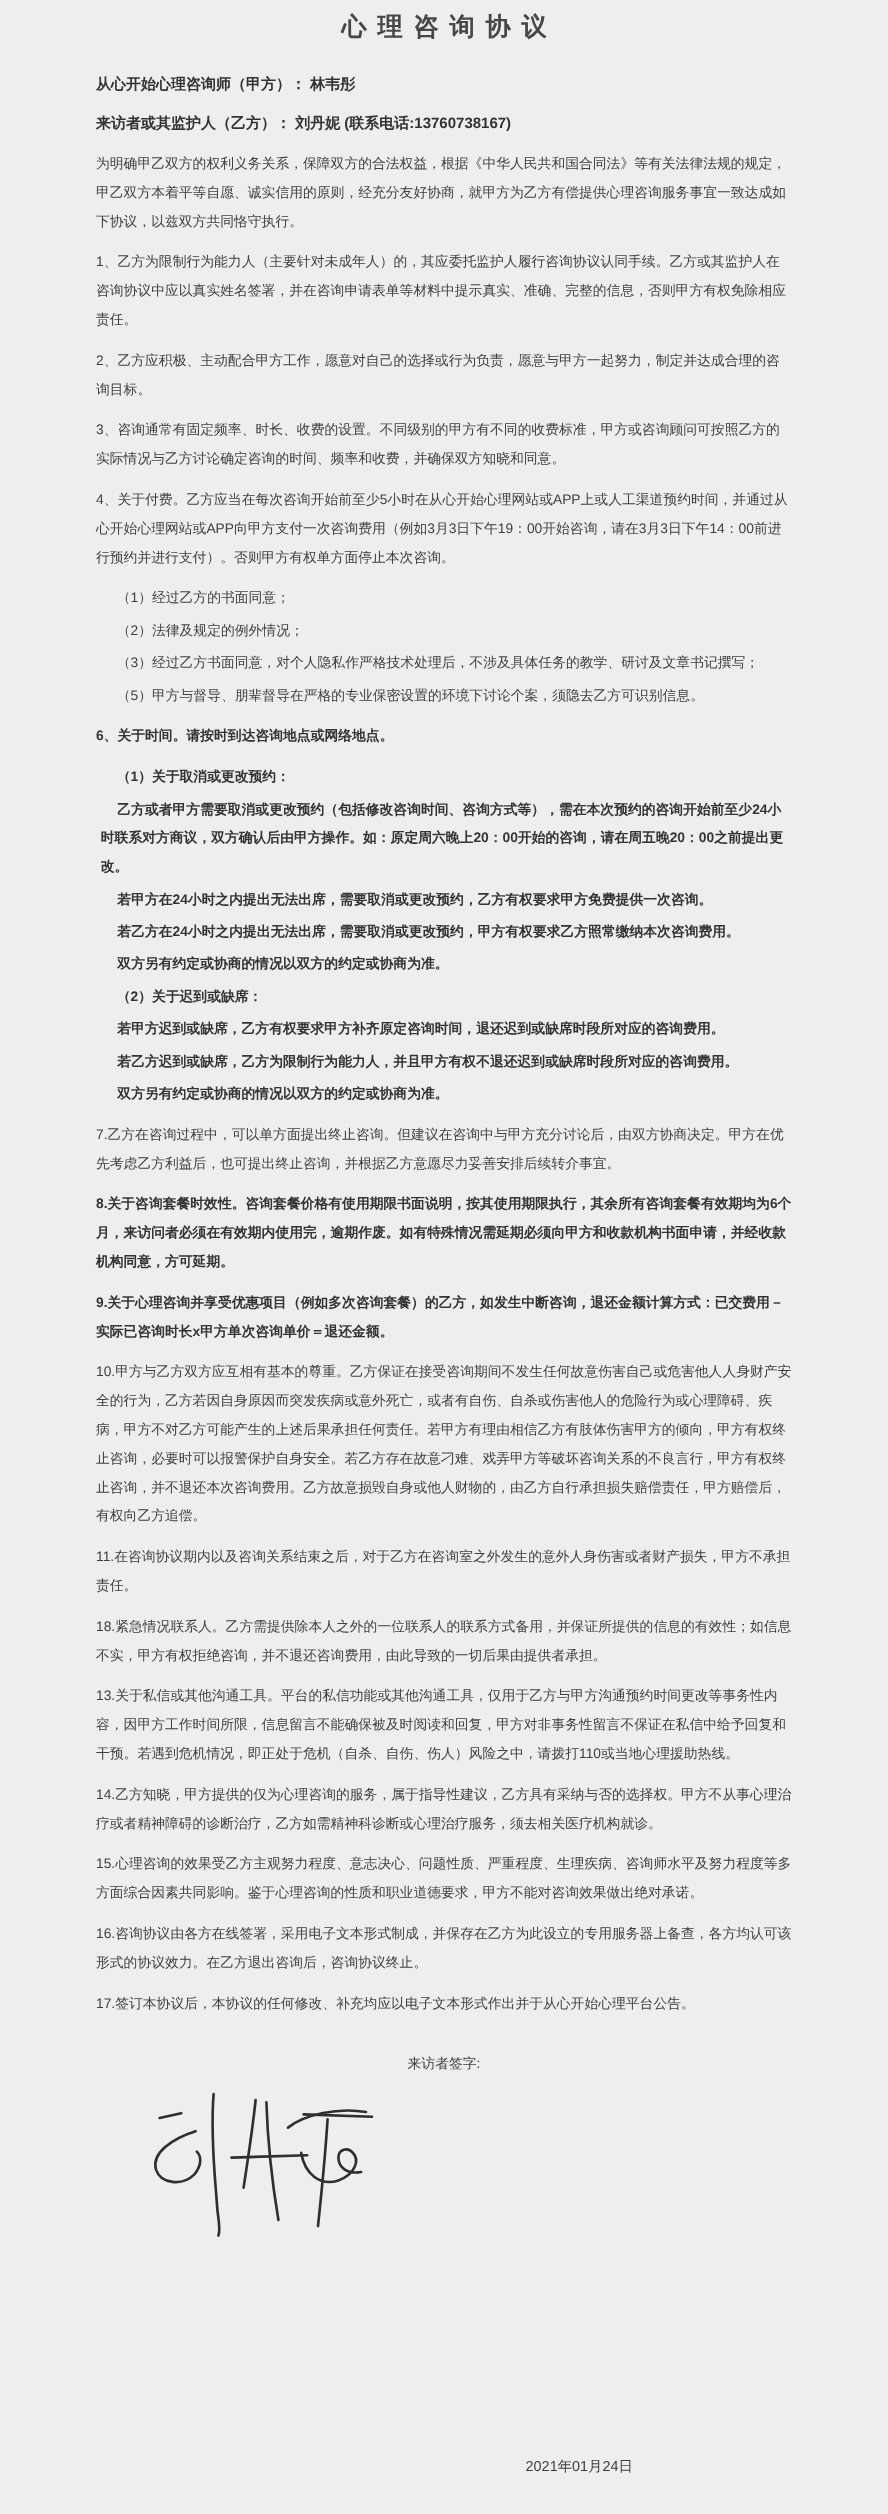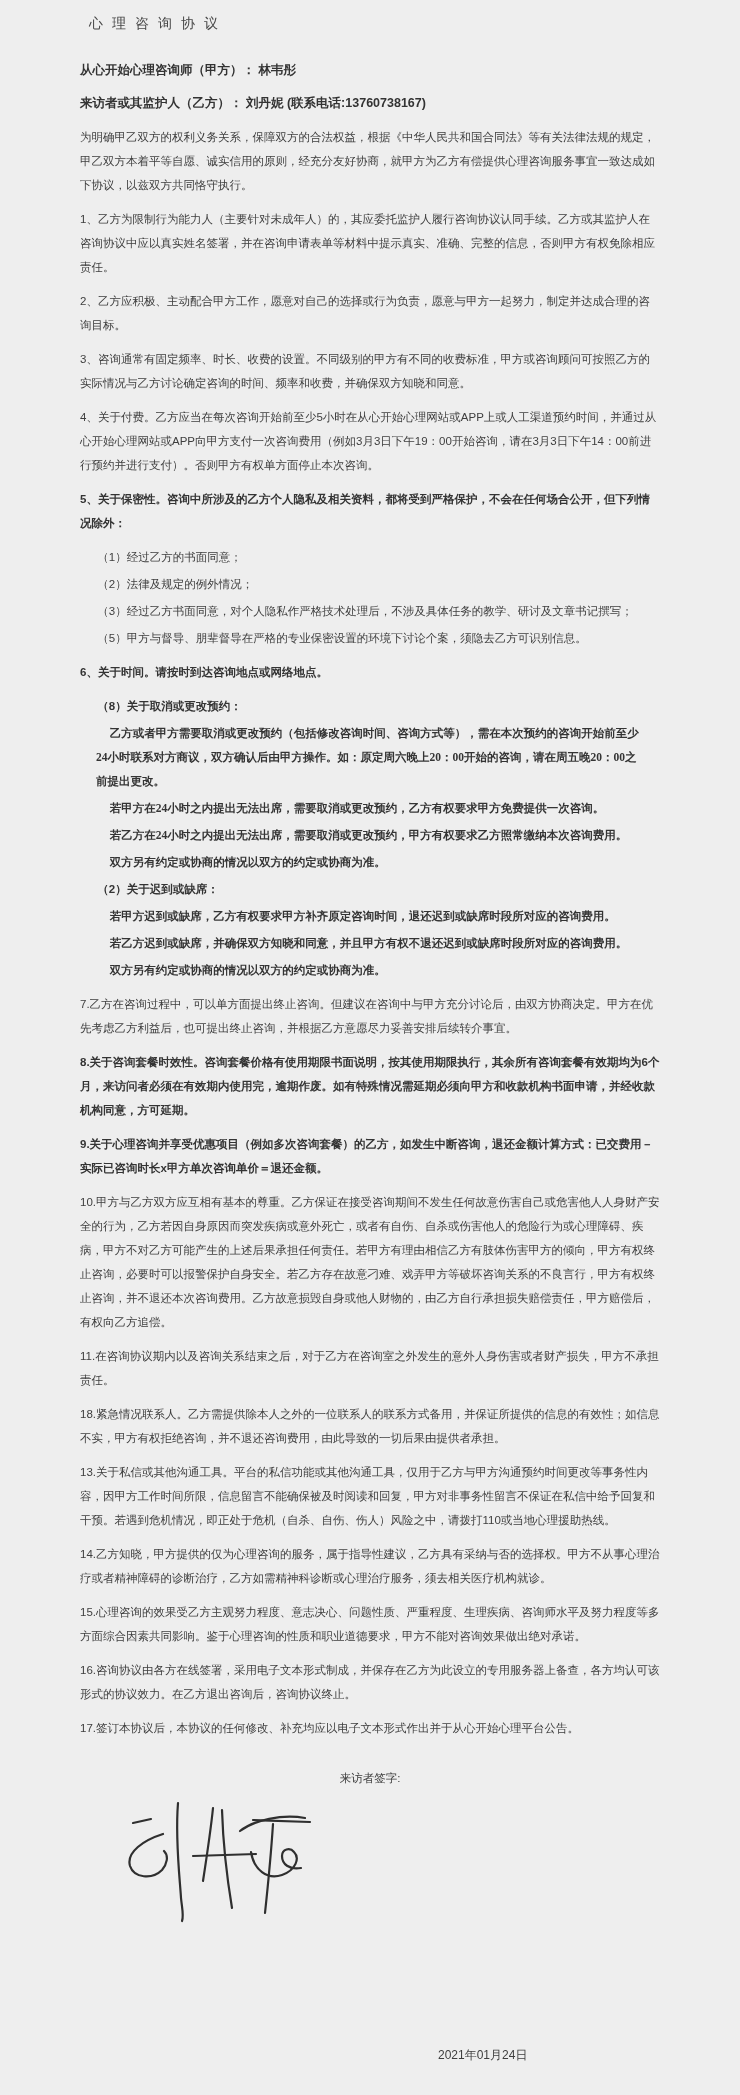--- a/index.html
+++ b/index.html
@@ -9,34 +9,34 @@
     margin:0 auto;
     background:#eeeeee;
     overflow:hidden;
     font-family:"Liberation Sans","DejaVu Sans",sans-serif;
     color:#3e3e3e;
     font-size:11.5px;
     line-height:24px;
   }
   .doc{padding:8px 80px 0 80px;}
   h1.title{
-    font-size:14px;
-    font-weight:400;
+    font-size:21px;
+    font-weight:700;
     color:#474747;
-    text-align:left;
+    text-align:center;
     letter-spacing:9px;
     text-indent:9px;
     margin:0 0 20px 0;
     line-height:30px;
   }
   p{margin:10px 0;}
   .party{font-weight:700;font-size:12.5px;color:#333;margin:0 0 9px 0;}
   .bold{font-weight:700;color:#343434;}
   .item{text-indent:1.5em;margin:3px 0;}
-  .sub{text-indent:1.2em;margin:3px 16px;font-family:Liberation Serif, serif;}
+  .sub{text-indent:1.2em;margin:3px 4px;}
   .sig-label{margin-top:26px;text-align:center;}
   .signature{
     display:block;
     margin:10px 0 0 46px;
   }
   .date{
     position:absolute;
     left:438px;top:2045px;
     font-size:12px;color:#3e3e3e;
     line-height:20px;
@@ -53,35 +53,34 @@
     <p class="party">从心开始心理咨询师（甲方）： 林韦彤</p>
     <p class="party">来访者或其监护人（乙方）： 刘丹妮 (联系电话:13760738167)</p>
 
     <p>为明确甲乙双方的权利义务关系，保障双方的合法权益，根据《中华人民共和国合同法》等有关法律法规的规定，甲乙双方本着平等自愿、诚实信用的原则，经充分友好协商，就甲方为乙方有偿提供心理咨询服务事宜一致达成如下协议，以兹双方共同恪守执行。</p>
 
     <p>1、乙方为限制行为能力人（主要针对未成年人）的，其应委托监护人履行咨询协议认同手续。乙方或其监护人在咨询协议中应以真实姓名签署，并在咨询申请表单等材料中提示真实、准确、完整的信息，否则甲方有权免除相应责任。</p>
     <p>2、乙方应积极、主动配合甲方工作，愿意对自己的选择或行为负责，愿意与甲方一起努力，制定并达成合理的咨询目标。</p>
     <p>3、咨询通常有固定频率、时长、收费的设置。不同级别的甲方有不同的收费标准，甲方或咨询顾问可按照乙方的实际情况与乙方讨论确定咨询的时间、频率和收费，并确保双方知晓和同意。</p>
     <p>4、关于付费。乙方应当在每次咨询开始前至少5小时在从心开始心理网站或APP上或人工渠道预约时间，并通过从心开始心理网站或APP向甲方支付一次咨询费用（例如3月3日下午19：00开始咨询，请在3月3日下午14：00前进行预约并进行支付）。否则甲方有权单方面停止本次咨询。</p>
 
-    <p class="bold">5、关于保密性。咨询中所涉及的乙方个人隐私及相关资料，都将受到严格保护，不会在任何场合公开，但下列情况除外：</p>
     <p class="item">（1）经过乙方的书面同意；</p>
     <p class="item">（2）法律及规定的例外情况；</p>
     <p class="item">（3）经过乙方书面同意，对个人隐私作严格技术处理后，不涉及具体任务的教学、研讨及文章书记撰写；</p>
     <p class="item">（5）甲方与督导、朋辈督导在严格的专业保密设置的环境下讨论个案，须隐去乙方可识别信息。</p>
 
     <p class="bold">6、关于时间。请按时到达咨询地点或网络地点。</p>
-    <p class="item bold">（8）关于取消或更改预约：</p>
+    <p class="item bold">（1）关于取消或更改预约：</p>
     <p class="sub bold">乙方或者甲方需要取消或更改预约（包括修改咨询时间、咨询方式等），需在本次预约的咨询开始前至少24小时联系对方商议，双方确认后由甲方操作。如：原定周六晚上20：00开始的咨询，请在周五晚20：00之前提出更改。</p>
     <p class="sub bold">若甲方在24小时之内提出无法出席，需要取消或更改预约，乙方有权要求甲方免费提供一次咨询。</p>
     <p class="sub bold">若乙方在24小时之内提出无法出席，需要取消或更改预约，甲方有权要求乙方照常缴纳本次咨询费用。</p>
     <p class="sub bold">双方另有约定或协商的情况以双方的约定或协商为准。</p>
     <p class="item bold">（2）关于迟到或缺席：</p>
     <p class="sub bold">若甲方迟到或缺席，乙方有权要求甲方补齐原定咨询时间，退还迟到或缺席时段所对应的咨询费用。</p>
-    <p class="sub bold">若乙方迟到或缺席，并确保双方知晓和同意，并且甲方有权不退还迟到或缺席时段所对应的咨询费用。</p>
+    <p class="sub bold">若乙方迟到或缺席，乙方为限制行为能力人，并且甲方有权不退还迟到或缺席时段所对应的咨询费用。</p>
     <p class="sub bold">双方另有约定或协商的情况以双方的约定或协商为准。</p>
 
     <p>7.乙方在咨询过程中，可以单方面提出终止咨询。但建议在咨询中与甲方充分讨论后，由双方协商决定。甲方在优先考虑乙方利益后，也可提出终止咨询，并根据乙方意愿尽力妥善安排后续转介事宜。</p>
     <p class="bold">8.关于咨询套餐时效性。咨询套餐价格有使用期限书面说明，按其使用期限执行，其余所有咨询套餐有效期均为6个月，来访问者必须在有效期内使用完，逾期作废。如有特殊情况需延期必须向甲方和收款机构书面申请，并经收款机构同意，方可延期。</p>
     <p class="bold">9.关于心理咨询并享受优惠项目（例如多次咨询套餐）的乙方，如发生中断咨询，退还金额计算方式：已交费用－实际已咨询时长x甲方单次咨询单价＝退还金额。</p>
     <p>10.甲方与乙方双方应互相有基本的尊重。乙方保证在接受咨询期间不发生任何故意伤害自己或危害他人人身财产安全的行为，乙方若因自身原因而突发疾病或意外死亡，或者有自伤、自杀或伤害他人的危险行为或心理障碍、疾病，甲方不对乙方可能产生的上述后果承担任何责任。若甲方有理由相信乙方有肢体伤害甲方的倾向，甲方有权终止咨询，必要时可以报警保护自身安全。若乙方存在故意刁难、戏弄甲方等破坏咨询关系的不良言行，甲方有权终止咨询，并不退还本次咨询费用。乙方故意损毁自身或他人财物的，由乙方自行承担损失赔偿责任，甲方赔偿后，有权向乙方追偿。</p>
     <p>11.在咨询协议期内以及咨询关系结束之后，对于乙方在咨询室之外发生的意外人身伤害或者财产损失，甲方不承担责任。</p>
     <p>18.紧急情况联系人。乙方需提供除本人之外的一位联系人的联系方式备用，并保证所提供的信息的有效性；如信息不实，甲方有权拒绝咨询，并不退还咨询费用，由此导致的一切后果由提供者承担。</p>
     <p>13.关于私信或其他沟通工具。平台的私信功能或其他沟通工具，仅用于乙方与甲方沟通预约时间更改等事务性内容，因甲方工作时间所限，信息留言不能确保被及时阅读和回复，甲方对非事务性留言不保证在私信中给予回复和干预。若遇到危机情况，即正处于危机（自杀、自伤、伤人）风险之中，请拨打110或当地心理援助热线。</p>
     <p>14.乙方知晓，甲方提供的仅为心理咨询的服务，属于指导性建议，乙方具有采纳与否的选择权。甲方不从事心理治疗或者精神障碍的诊断治疗，乙方如需精神科诊断或心理治疗服务，须去相关医疗机构就诊。</p>

